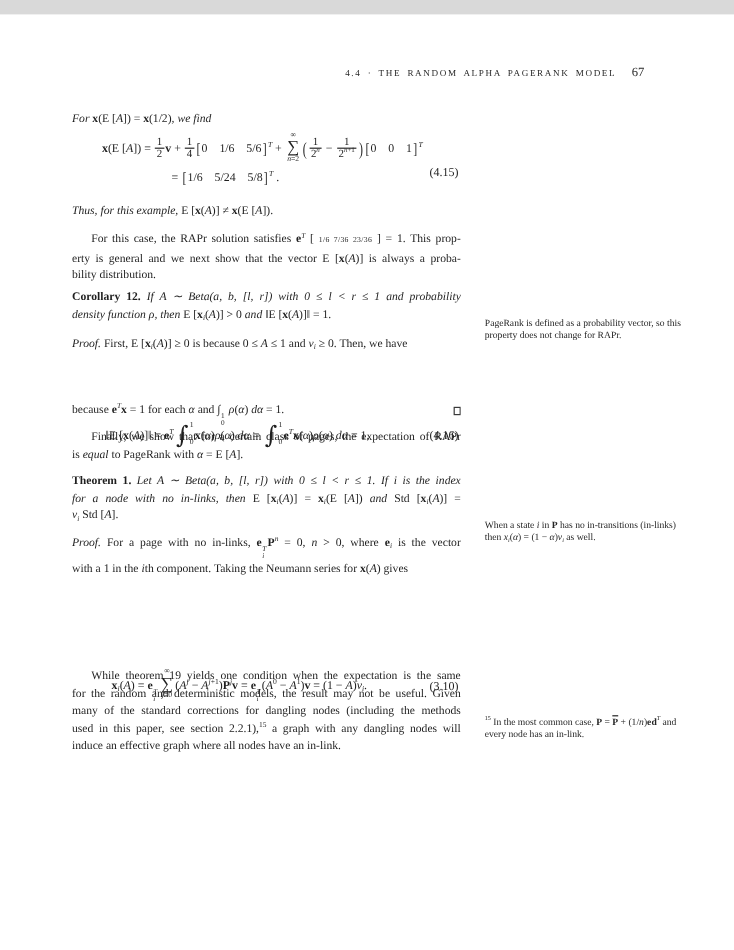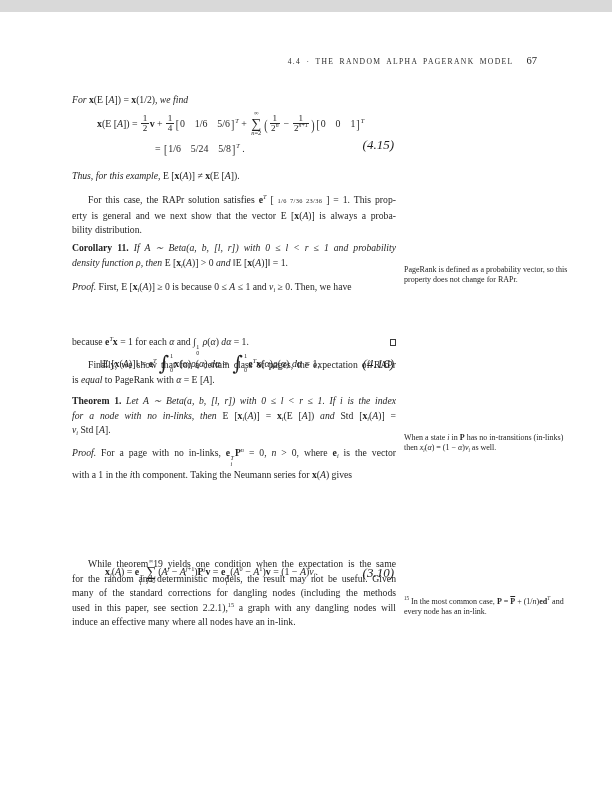--- a/index.html
+++ b/index.html
@@ -8,21 +8,21 @@
     width:612px; height:792px; margin:12px auto; position:relative;
     background:#ffffff; color:#1f1f1f; overflow:hidden;
     font-family:"Liberation Serif", serif;
   }
   
   .header { position:absolute; left:72px; top:43px; width:465px;
             display:flex; justify-content:flex-end; align-items:baseline; gap:13px; }
   .runhead { font-size:7.6px; letter-spacing:1.35px; word-spacing:2px; color:#2b2b2b; }
   .pagenum { font-size:10.5px; }
   
-  .main { position:absolute; left:72px; top:0; width:324px;
+  .main { position:absolute; left:60px; top:0; width:324px;
           font-size:9.7px; line-height:14.6px; }
   .block { position:absolute; width:100%; }
   .pline { text-align:justify; text-align-last:justify; white-space:nowrap; overflow:hidden; }
   .pline.last { text-align-last:left; }
   .indent .pline:first-child { text-indent:16px; }
   #b-intro    { top:81px; }
   #b-eq415    { top:99px; }
   #b-thus     { top:157px; }
   #b-para1    { top:181px; }
   #b-cor      { top:229px; }
@@ -43,21 +43,21 @@
   
   .i  { font-style:italic; }
   .b  { font-weight:bold; }
   .bo { font-weight:bold; text-decoration:overline; }
   .sup { font-size:64%; vertical-align:4px;  line-height:0; }
   .sub { font-size:64%; vertical-align:-2px; line-height:0; }
   .small { font-size:66%; letter-spacing:0.3px; }
   
   .eq { position:relative; font-size:9.9px; }
   .eqline { line-height:24px; white-space:nowrap; }
-  .eqnum { position:absolute; right:2px; font-size:13px;font-style:italic; }
+  .eqnum { position:absolute; right:2px; font-size:10px; }
   #b-eq415 .l1 { padding-left:25px; }
   #b-eq415 .l2 { padding-left:83px; margin-top:2px; line-height:18px; }
   #b-eq415 .eqnum { top:27px; }
   #b-eq416 .eqline { padding-left:28px; line-height:28px; }
   #b-eq416 .eqnum { top:7px; }
   #b-eq417 .eqline { padding-left:33px; line-height:32px; }
   #b-eq417 .eqnum { top:10px; }
   .frac { display:inline-block; vertical-align:middle; text-align:center;
           line-height:1.02; font-size:92%; margin:0 1px; position:relative; top:-1px; }
   .frac .num, .frac .den { display:block; padding:0 1.5px; }
@@ -107,21 +107,21 @@
 
     <div class="block" id="b-thus">
         <div class="pline last"><span class="i">Thus, for this example, </span>E [<span class="b">x</span>(<span class="i">A</span>)] ≠ <span class="b">x</span>(E [<span class="i">A</span>]).</div>
       </div>
     <div class="block indent" id="b-para1">
         <div class="pline">For this case, the RAPr solution satisfies <span class="b">e</span><span class="sup"><span class="i">T</span></span> [ <span class="small">1/6 7/36 23/36</span> ] = 1. This prop-</div>
         <div class="pline">erty is general and we next show that the vector E [<span class="b">x</span>(<span class="i">A</span>)] is always a proba-</div>
         <div class="pline last">bility distribution.</div>
       </div>
     <div class="block" id="b-cor">
-        <div class="pline"><span class="b">Corollary 11.</span><span class="i">  If A ∼ Beta(a, b, [l, r]) with 0 ≤ l &lt; r ≤ 1 and probability</span></div>
+        <div class="pline"><span class="b">Corollary 12.</span><span class="i">  If A ∼ Beta(a, b, [l, r]) with 0 ≤ l &lt; r ≤ 1 and probability</span></div>
         <div class="pline last"><span class="i">density function ρ, then </span>E [<span class="b">x</span><span class="sub"><span class="i">i</span></span>(<span class="i">A</span>)] &gt; 0 <span class="i">and</span> ‖E [<span class="b">x</span>(<span class="i">A</span>)]‖ = 1.</div>
       </div>
     <div class="block" id="b-proof1">
         <div class="pline last"><span class="i">Proof.</span>  First, E [<span class="b">x</span><span class="sub"><span class="i">i</span></span>(<span class="i">A</span>)] ≥ 0 is because 0 ≤ <span class="i">A</span> ≤ 1 and <span class="i">v</span><span class="sub"><span class="i">i</span></span> ≥ 0. Then, we have</div>
       </div>
 
     <div class="block eq" id="b-eq416">
       <div class="eqline">‖E [<span class="b">x</span>(<span class="i">A</span>)]‖ = <span class="b">e</span><span class="sup"><span class="i">T</span></span><span class="intg">
             <span class="intsym">∫</span>
             <span class="intlims">
@@ -174,21 +174,21 @@
             <span class="ssd"><span class="i">i</span></span>
           </span>(<span class="i">A</span><span class="sup">0</span> − <span class="i">A</span><span class="sup">1</span>)<span class="b">v</span> = (1 − <span class="i">A</span>)<span class="i">v</span><span class="sub"><span class="i">i</span></span>.</div>
       <span class="eqnum">(3.10)</span>
     </div>
 
     <div class="block indent" id="b-final">
         <div class="pline">While theorem 19 yields one condition when the expectation is the same</div>
         <div class="pline">for the random and deterministic models, the result may not be useful. Given</div>
         <div class="pline">many of the standard corrections for dangling nodes (including the methods</div>
         <div class="pline">used in this paper, see section 2.2.1),<span class="sup">15</span> a graph with any dangling nodes will</div>
-        <div class="pline last">induce an effective many where all nodes have an in-link.</div>
+        <div class="pline last">induce an effective graph where all nodes have an in-link.</div>
       </div>
   </div>
 
   <div class="note" id="note1">PageRank is defined as a probability vector, so this property does not change for RAPr.</div>
   <div class="note" id="note2">When a state <span class="i">i</span> in <span class="b">P</span> has no in-transitions (in-links) then <span class="i">x</span><span class="sub"><span class="i">i</span></span>(<span class="i">α</span>) = (1 − <span class="i">α</span>)<span class="i">v</span><span class="sub"><span class="i">i</span></span> as well.</div>
   <div class="note" id="note3"><span class="sup">15</span> In the most common case, <span class="b">P</span> = <span class="bo">P</span> + (1/<span class="i">n</span>)<span class="b">e</span><span class="b">d</span><span class="sup"><span class="i">T</span></span> and every node has an in-link.</div>
 
 </div>
 
 </body></html>

